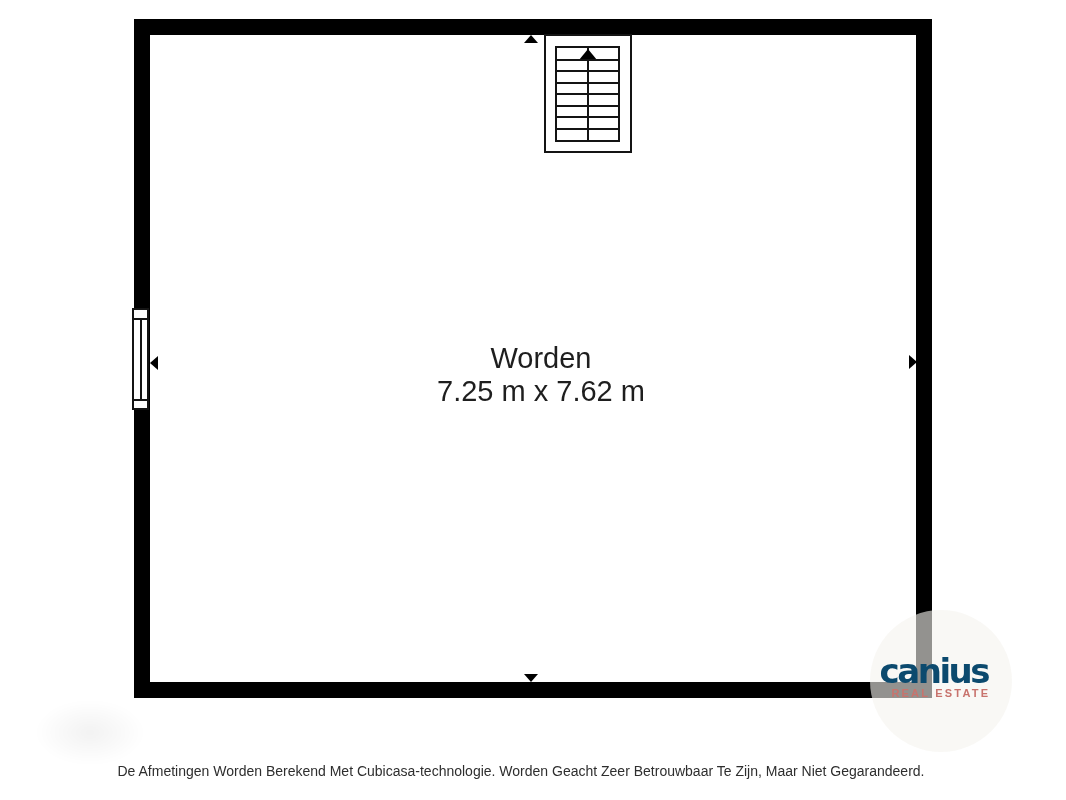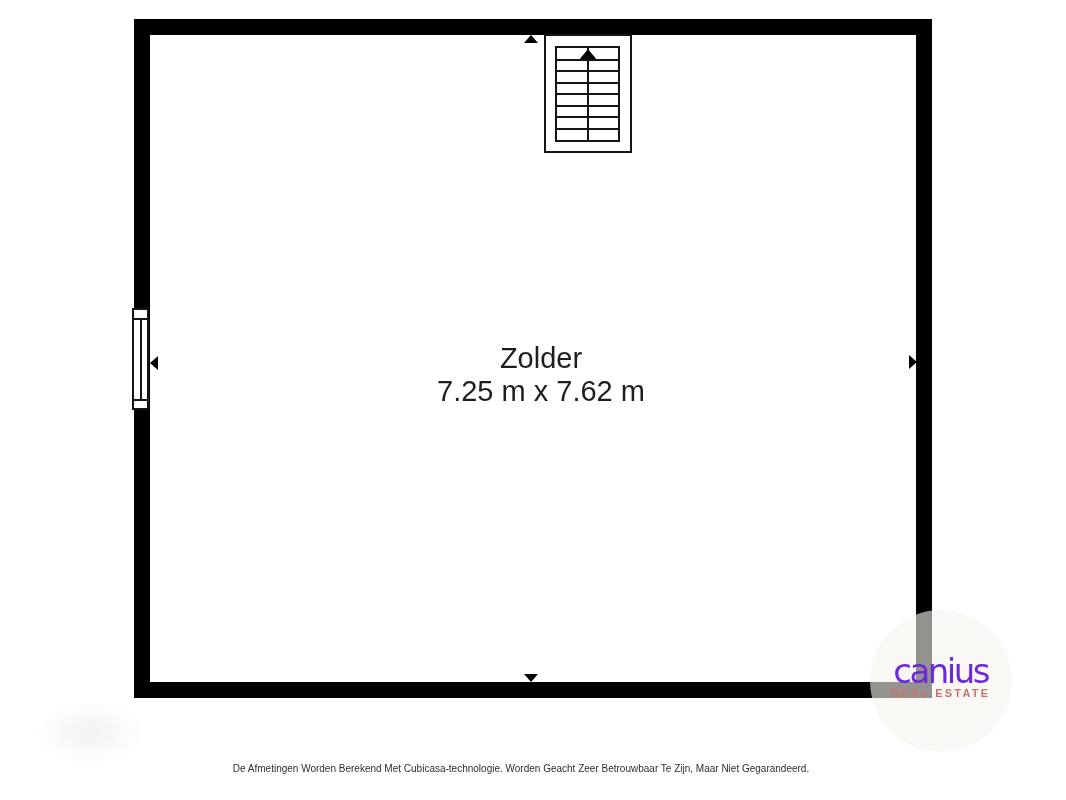--- a/index.html
+++ b/index.html
@@ -152,42 +152,42 @@
   }
   .brand-logo {
     position: absolute;
     right: 78px; top: 655px;
     display: flex;
     flex-direction: column;
     align-items: flex-end;
   }
   .brand-name {
     font-family: "DejaVu Sans", sans-serif;
-    font-weight: 400;
+    font-weight: 700;
     font-size: 34px;
     line-height: 32px;
     letter-spacing: -2.5px;
-    color: #6d28d9;
+    color: #0c4a6e;
   }
   .brand-tagline {
     font-family: Liberation Sans, sans-serif;
     font-weight: 700;
     font-size: 11px;
     letter-spacing: 2.2px;
     margin-right: -2.2px;
     margin-top: 0;
     color: #c8736d;
   }
 
   
   .disclaimer {
     position: absolute;
     left: 521px; top: 763px;
     transform: translateX(-50%);
-    font-size: 10px;
+    font-size: 14px;
     color: #2e2e2e;
     white-space: nowrap;
   }
 </style>
 </head>
 <body>
 
 <div class="canvas">
 
   <div class="room"></div>
@@ -210,21 +210,21 @@
     <div class="window-cap-bottom"></div>
     <div class="window-glass"></div>
   </div>
 
   <div class="marker marker-top"></div>
   <div class="marker marker-bottom"></div>
   <div class="marker marker-left"></div>
   <div class="marker marker-right"></div>
 
   <div class="room-label">
-    <div>Zolder</div>
+    <div>Worden</div>
     <div>7.25 m x 7.62 m</div>
   </div>
 
   <div class="smudge"></div>
 
   <div class="watermark-circle"></div>
   <div class="brand-logo">
     <div class="brand-name">canius</div>
     <div class="brand-tagline">REAL ESTATE</div>
   </div>

